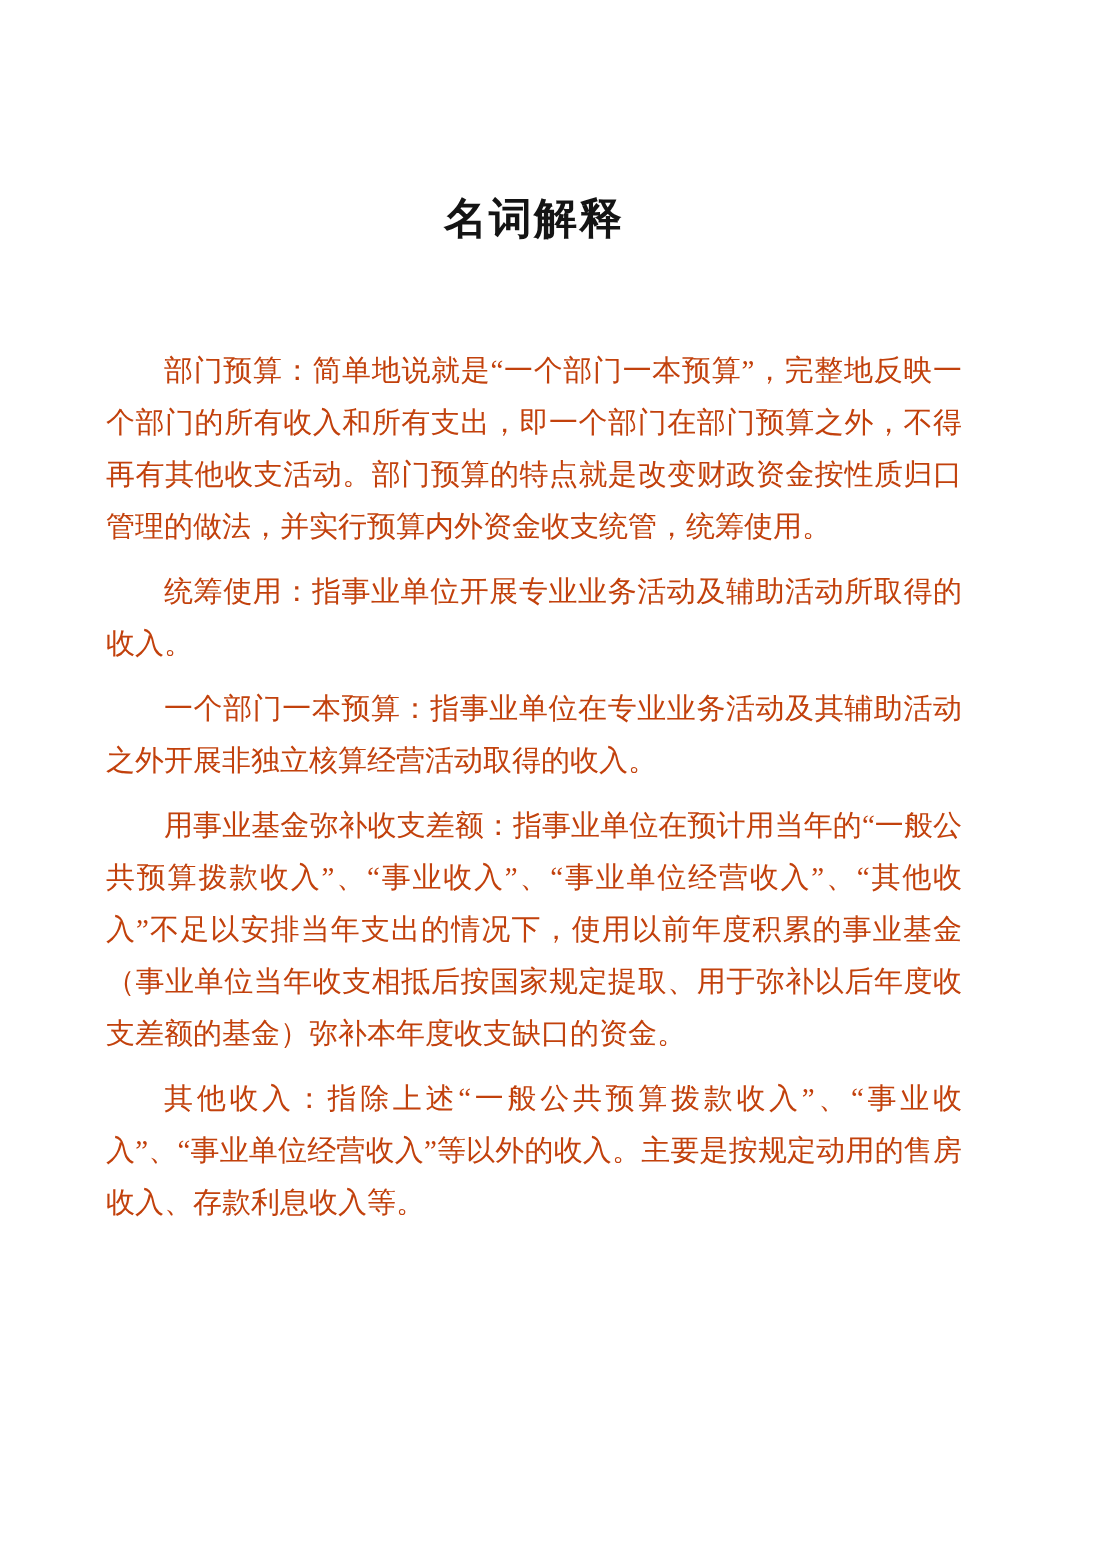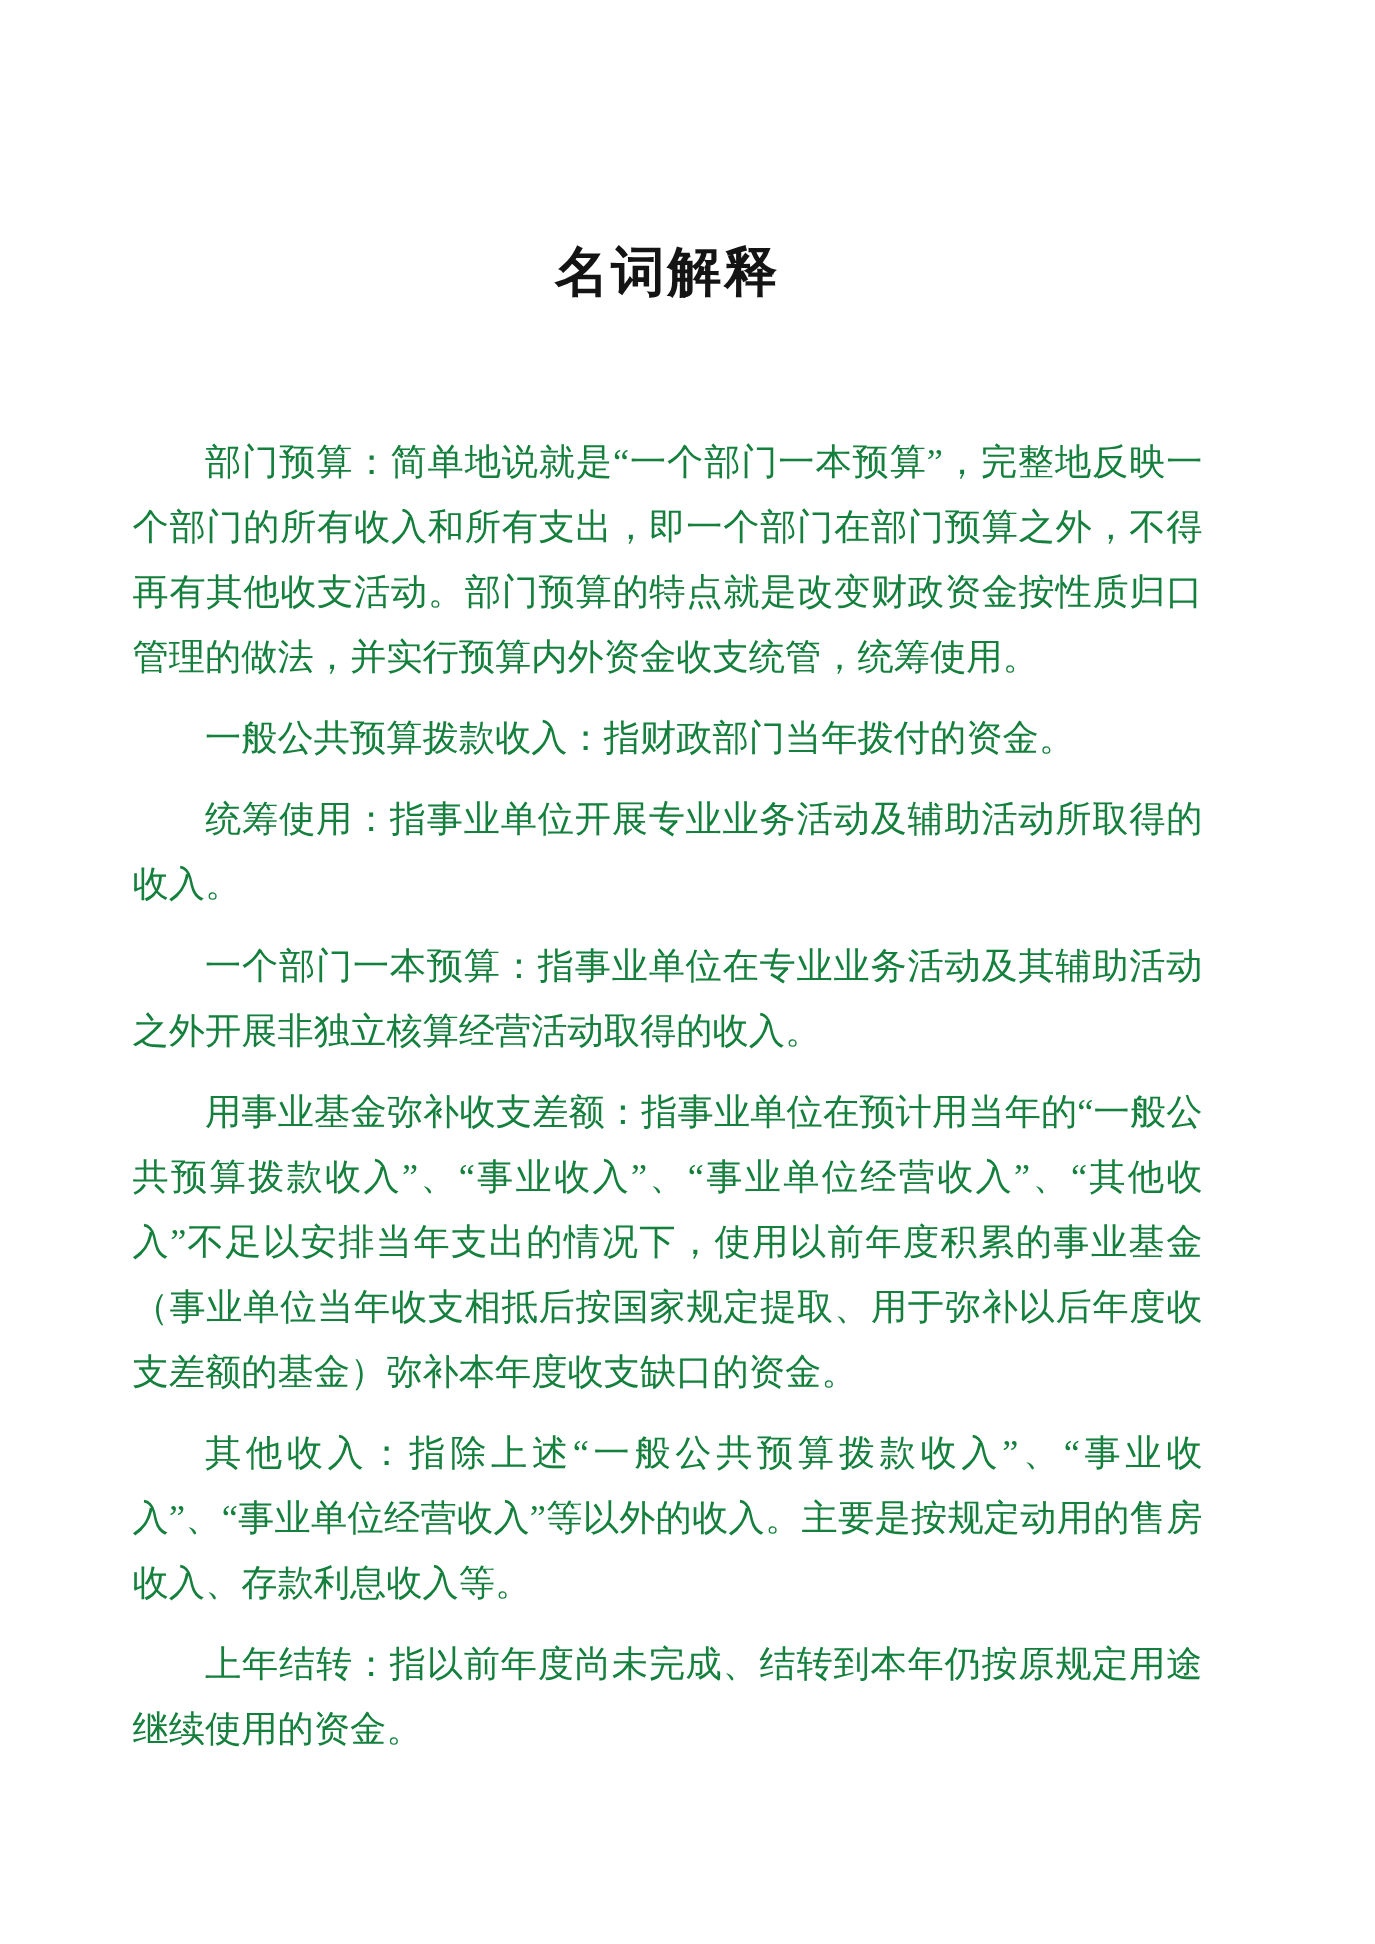--- a/index.html
+++ b/index.html
@@ -28,35 +28,33 @@
     color: #141414;
   }
   .doc-paragraph {
     font-size: 29px;
     line-height: 52px;
     margin: 0 0 13px 0;
     text-align: justify;
     text-justify: inter-ideograph;
     text-indent: 2em;
     word-break: break-all;
-    color: #15803d;
+    color: #c2410c;
   }
 </style>
 </head>
 <body>
 
 <div class="page">
   <h1 class="doc-title">名词解释</h1>
 
   <p class="doc-paragraph">部门预算：简单地说就是“一个部门一本预算”，完整地反映一个部门的所有收入和所有支出，即一个部门在部门预算之外，不得再有其他收支活动。部门预算的特点就是改变财政资金按性质归口管理的做法，并实行预算内外资金收支统管，统筹使用。</p>
 
-  <p class="doc-paragraph">一般公共预算拨款收入：指财政部门当年拨付的资金。</p>
 
   <p class="doc-paragraph">统筹使用：指事业单位开展专业业务活动及辅助活动所取得的收入。</p>
 
   <p class="doc-paragraph">一个部门一本预算：指事业单位在专业业务活动及其辅助活动之外开展非独立核算经营活动取得的收入。</p>
 
   <p class="doc-paragraph">用事业基金弥补收支差额：指事业单位在预计用当年的“一般公共预算拨款收入”、“事业收入”、“事业单位经营收入”、“其他收入”不足以安排当年支出的情况下，使用以前年度积累的事业基金（事业单位当年收支相抵后按国家规定提取、用于弥补以后年度收支差额的基金）弥补本年度收支缺口的资金。</p>
 
   <p class="doc-paragraph">其他收入：指除上述“一般公共预算拨款收入”、“事业收入”、“事业单位经营收入”等以外的收入。主要是按规定动用的售房收入、存款利息收入等。</p>
 
-  <p class="doc-paragraph">上年结转：指以前年度尚未完成、结转到本年仍按原规定用途继续使用的资金。</p>
 </div>
 
 </body></html>

